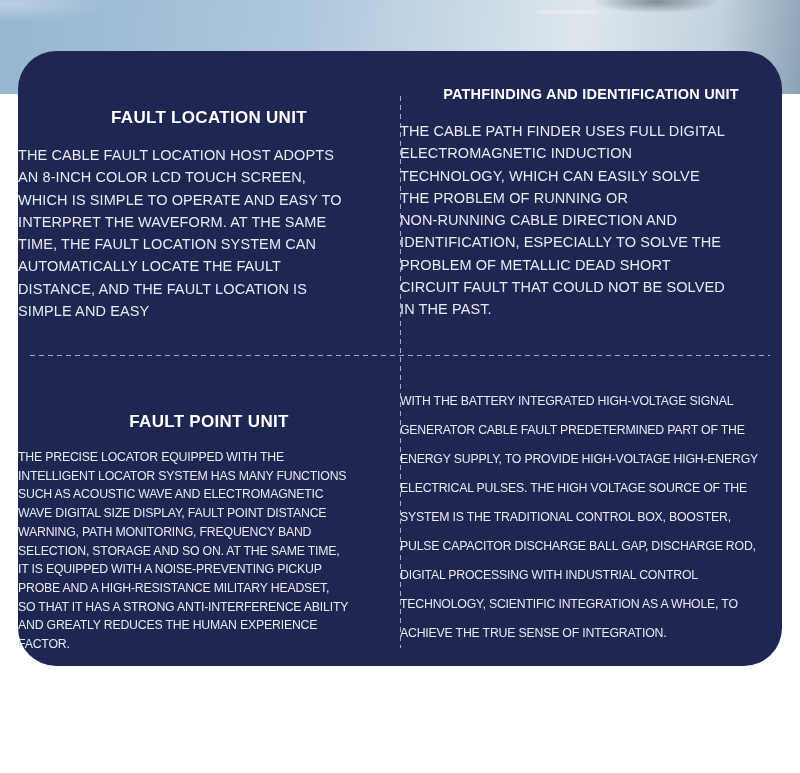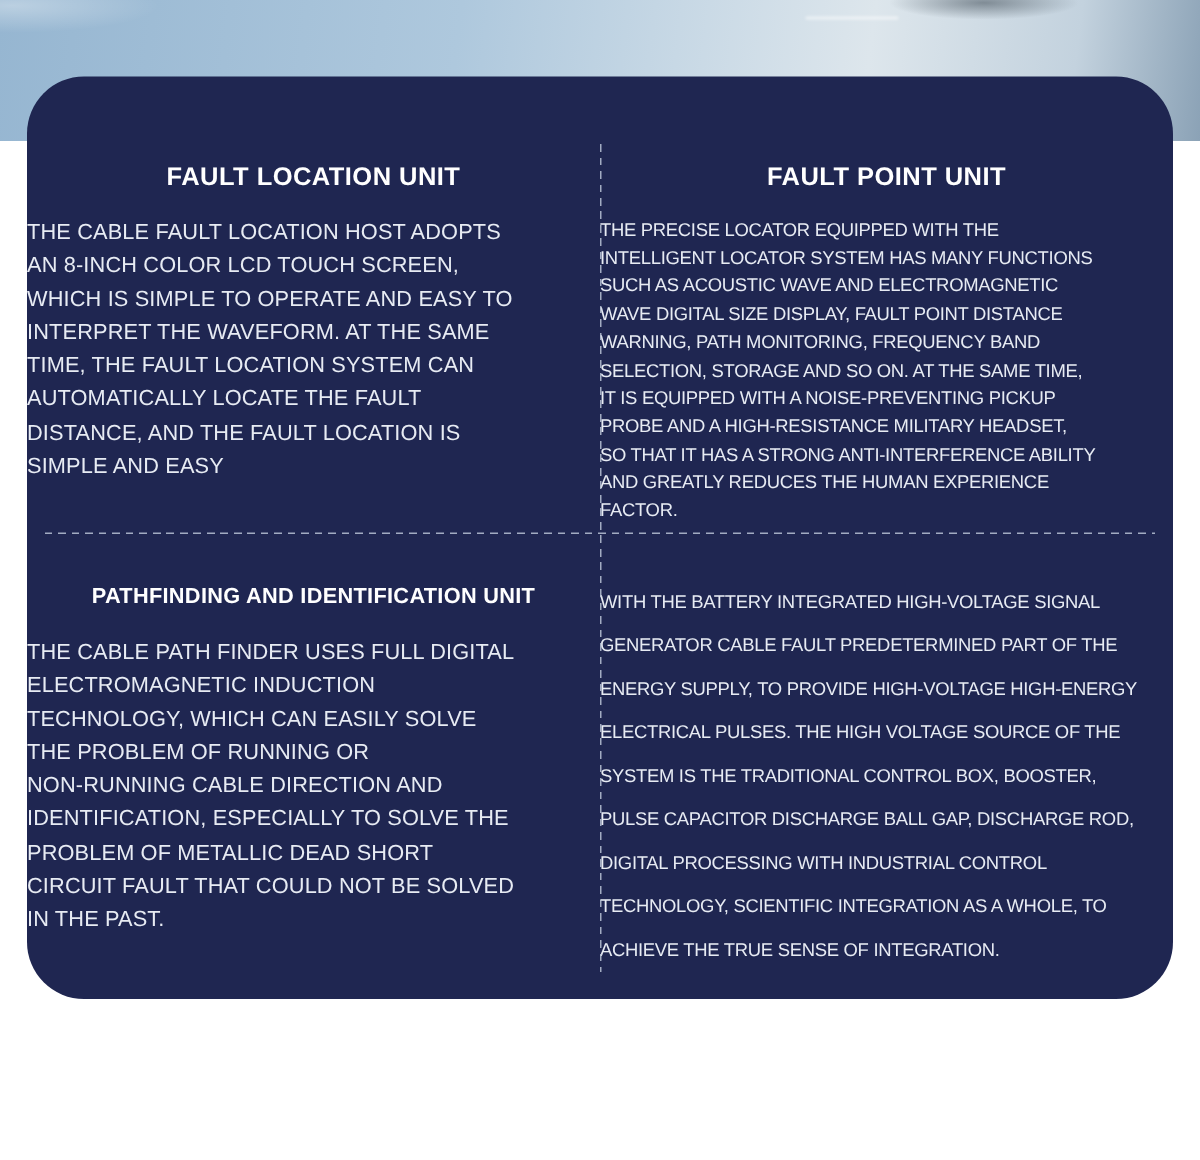--- a/index.html
+++ b/index.html
@@ -129,46 +129,46 @@
         <p class="body body--lg">THE CABLE FAULT LOCATION HOST ADOPTS
 AN 8-INCH COLOR LCD TOUCH SCREEN,
 WHICH IS SIMPLE TO OPERATE AND EASY TO
 INTERPRET THE WAVEFORM. AT THE SAME
 TIME, THE FAULT LOCATION SYSTEM CAN
 AUTOMATICALLY LOCATE THE FAULT
 DISTANCE, AND THE FAULT LOCATION IS
 SIMPLE AND EASY</p>
       </section>
 
+      <section class="cell cell--bottom">
+        <h2 class="title title--long">PATHFINDING AND IDENTIFICATION UNIT</h2>
+        <p class="body body--lg">THE CABLE PATH FINDER USES FULL DIGITAL
+ELECTROMAGNETIC INDUCTION
+TECHNOLOGY, WHICH CAN EASILY SOLVE
+THE PROBLEM OF RUNNING OR
+NON-RUNNING CABLE DIRECTION AND
+IDENTIFICATION, ESPECIALLY TO SOLVE THE
+PROBLEM OF METALLIC DEAD SHORT
+CIRCUIT FAULT THAT COULD NOT BE SOLVED
+IN THE PAST.</p>
+      </section>
+
       <section class="cell cell--top">
         <h2 class="title">FAULT POINT UNIT</h2>
         <p class="body body--sm">THE PRECISE LOCATOR EQUIPPED WITH THE
 INTELLIGENT LOCATOR SYSTEM HAS MANY FUNCTIONS
 SUCH AS ACOUSTIC WAVE AND ELECTROMAGNETIC
 WAVE DIGITAL SIZE DISPLAY, FAULT POINT DISTANCE
 WARNING, PATH MONITORING, FREQUENCY BAND
 SELECTION, STORAGE AND SO ON. AT THE SAME TIME,
 IT IS EQUIPPED WITH A NOISE-PREVENTING PICKUP
 PROBE AND A HIGH-RESISTANCE MILITARY HEADSET,
 SO THAT IT HAS A STRONG ANTI-INTERFERENCE ABILITY
 AND GREATLY REDUCES THE HUMAN EXPERIENCE
 FACTOR.</p>
-      </section>
-
-      <section class="cell cell--bottom">
-        <h2 class="title title--long">PATHFINDING AND IDENTIFICATION UNIT</h2>
-        <p class="body body--lg">THE CABLE PATH FINDER USES FULL DIGITAL
-ELECTROMAGNETIC INDUCTION
-TECHNOLOGY, WHICH CAN EASILY SOLVE
-THE PROBLEM OF RUNNING OR
-NON-RUNNING CABLE DIRECTION AND
-IDENTIFICATION, ESPECIALLY TO SOLVE THE
-PROBLEM OF METALLIC DEAD SHORT
-CIRCUIT FAULT THAT COULD NOT BE SOLVED
-IN THE PAST.</p>
       </section>
 
       <section class="cell cell--bottom">
         <p class="body body--sm-loose">WITH THE BATTERY INTEGRATED HIGH-VOLTAGE SIGNAL
 GENERATOR CABLE FAULT PREDETERMINED PART OF THE
 ENERGY SUPPLY, TO PROVIDE HIGH-VOLTAGE HIGH-ENERGY
 ELECTRICAL PULSES. THE HIGH VOLTAGE SOURCE OF THE
 SYSTEM IS THE TRADITIONAL CONTROL BOX, BOOSTER,
 PULSE CAPACITOR DISCHARGE BALL GAP, DISCHARGE ROD,
 DIGITAL PROCESSING WITH INDUSTRIAL CONTROL

